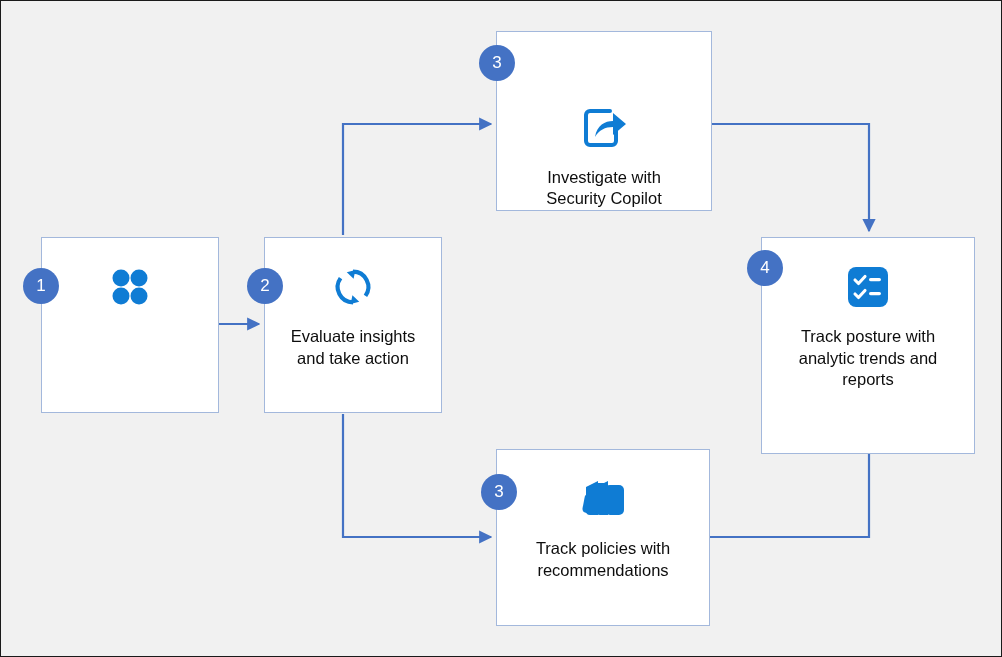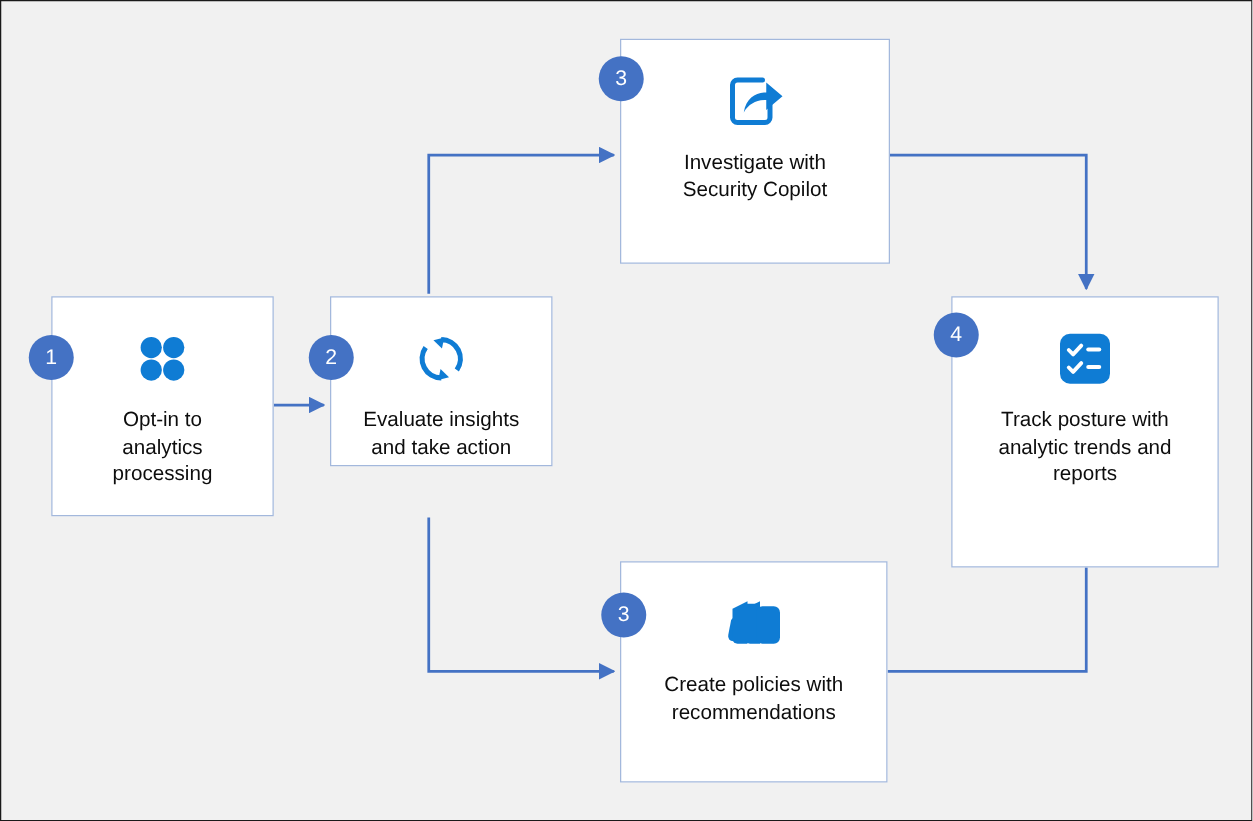--- a/index.html
+++ b/index.html
@@ -96,62 +96,59 @@
 
   <div class="node" style="left:40px; top:236px; width:178px; height:176px;">
     <div class="node-icon">
       <svg width="44" height="44" viewBox="0 0 44 44" xmlns="http://www.w3.org/2000/svg">
         <circle cx="13" cy="13" r="8.5" fill="#0f7cd4"></circle>
         <circle cx="31" cy="13" r="8.5" fill="#0f7cd4"></circle>
         <circle cx="13" cy="31" r="8.5" fill="#0f7cd4"></circle>
         <circle cx="31" cy="31" r="8.5" fill="#0f7cd4"></circle>
       </svg>
     </div>
-    <div class="node-label">Opt-in to
-analytics
-processing</div>
   </div>
   <div class="badge" style="left:22px; top:267px;">1</div>
 
-  <div class="node" style="left:263px; top:236px; width:178px; height:136px;">
+  <div class="node" style="left:263px; top:236px; width:178px; height:176px;">
     <div class="node-icon">
       <svg width="46" height="46" viewBox="0 0 48 48" xmlns="http://www.w3.org/2000/svg">
         <path d="M24 8 a16 16 0 0 1 13.0 25.3" fill="none" stroke="#0f7cd4" stroke-width="4.3" stroke-linecap="butt"></path>
         <path d="M24 40 a16 16 0 0 1 -13.0 -25.3" fill="none" stroke="#0f7cd4" stroke-width="4.3" stroke-linecap="butt"></path>
         <path d="M17.5 8.5 L26.5 6.2 L24.6 15.4 Z" fill="#0f7cd4"></path>
         <path d="M30.5 39.5 L21.5 41.8 L23.4 32.6 Z" fill="#0f7cd4"></path>
       </svg>
     </div>
     <div class="node-label">Evaluate insights
 and take action</div>
   </div>
   <div class="badge" style="left:246px; top:267px;">2</div>
 
-  <div class="node" style="left:495px; top:30px; width:216px; height:180px;">
+  <div class="node" style="left:495px; top:30px; width:216px; height:180px;justify-content:flex-end;">
     <div class="node-icon">
       <svg width="50" height="50" viewBox="0 0 50 50" xmlns="http://www.w3.org/2000/svg">
         <path d="M31 8 H11 a4 4 0 0 0 -4 4 V38 a4 4 0 0 0 4 4 H33 a4 4 0 0 0 4 -4 V28" fill="none" stroke="#0f7cd4" stroke-width="4" stroke-linecap="round"></path>
         <path d="M16 34 C18 22 26 18 34 18 L34 10 L47 21 L34 32 L34 24 C26 24 20 27 16 34 Z" fill="#0f7cd4"></path>
       </svg>
     </div>
     <div class="node-label">Investigate with
 Security Copilot</div>
   </div>
   <div class="badge" style="left:478px; top:44px;">3</div>
 
   <div class="node" style="left:495px; top:448px; width:214px; height:177px;">
     <div class="node-icon">
       <svg width="50" height="48" viewBox="0 0 50 48" xmlns="http://www.w3.org/2000/svg">
         <path d="M14 8 L24 8 L14 38 L10 38 a5 5 0 0 1 -5 -5 L5 21 Z" fill="#0f7cd4" transform="skewX(-11) translate(6,0)"></path>
         <path d="M8 12 L20 6 L20 40 L12 40 a4 4 0 0 1 -4 -4 Z" fill="#0f7cd4"></path>
         <path d="M18 12 L30 6 L30 40 L22 40 a4 4 0 0 1 -4 -4 Z" fill="#0f7cd4"></path>
         <rect x="27" y="10" width="19" height="30" rx="5" fill="#0f7cd4"></rect>
       </svg>
     </div>
-    <div class="node-label">Create policies with
+    <div class="node-label">Track policies with
 recommendations</div>
   </div>
   <div class="badge" style="left:480px; top:473px;">3</div>
 
   <div class="node" style="left:760px; top:236px; width:214px; height:217px;">
     <div class="node-icon">
       <svg width="44" height="44" viewBox="0 0 44 44" xmlns="http://www.w3.org/2000/svg">
         <rect x="2" y="2" width="40" height="40" rx="8" fill="#0f7cd4"></rect>
         <path d="M9 15 L12.5 18.5 L19 11.5" fill="none" stroke="#ffffff" stroke-width="3.1" stroke-linecap="round" stroke-linejoin="round"></path>
         <path d="M9 29 L12.5 32.5 L19 25.5" fill="none" stroke="#ffffff" stroke-width="3.1" stroke-linecap="round" stroke-linejoin="round"></path>

